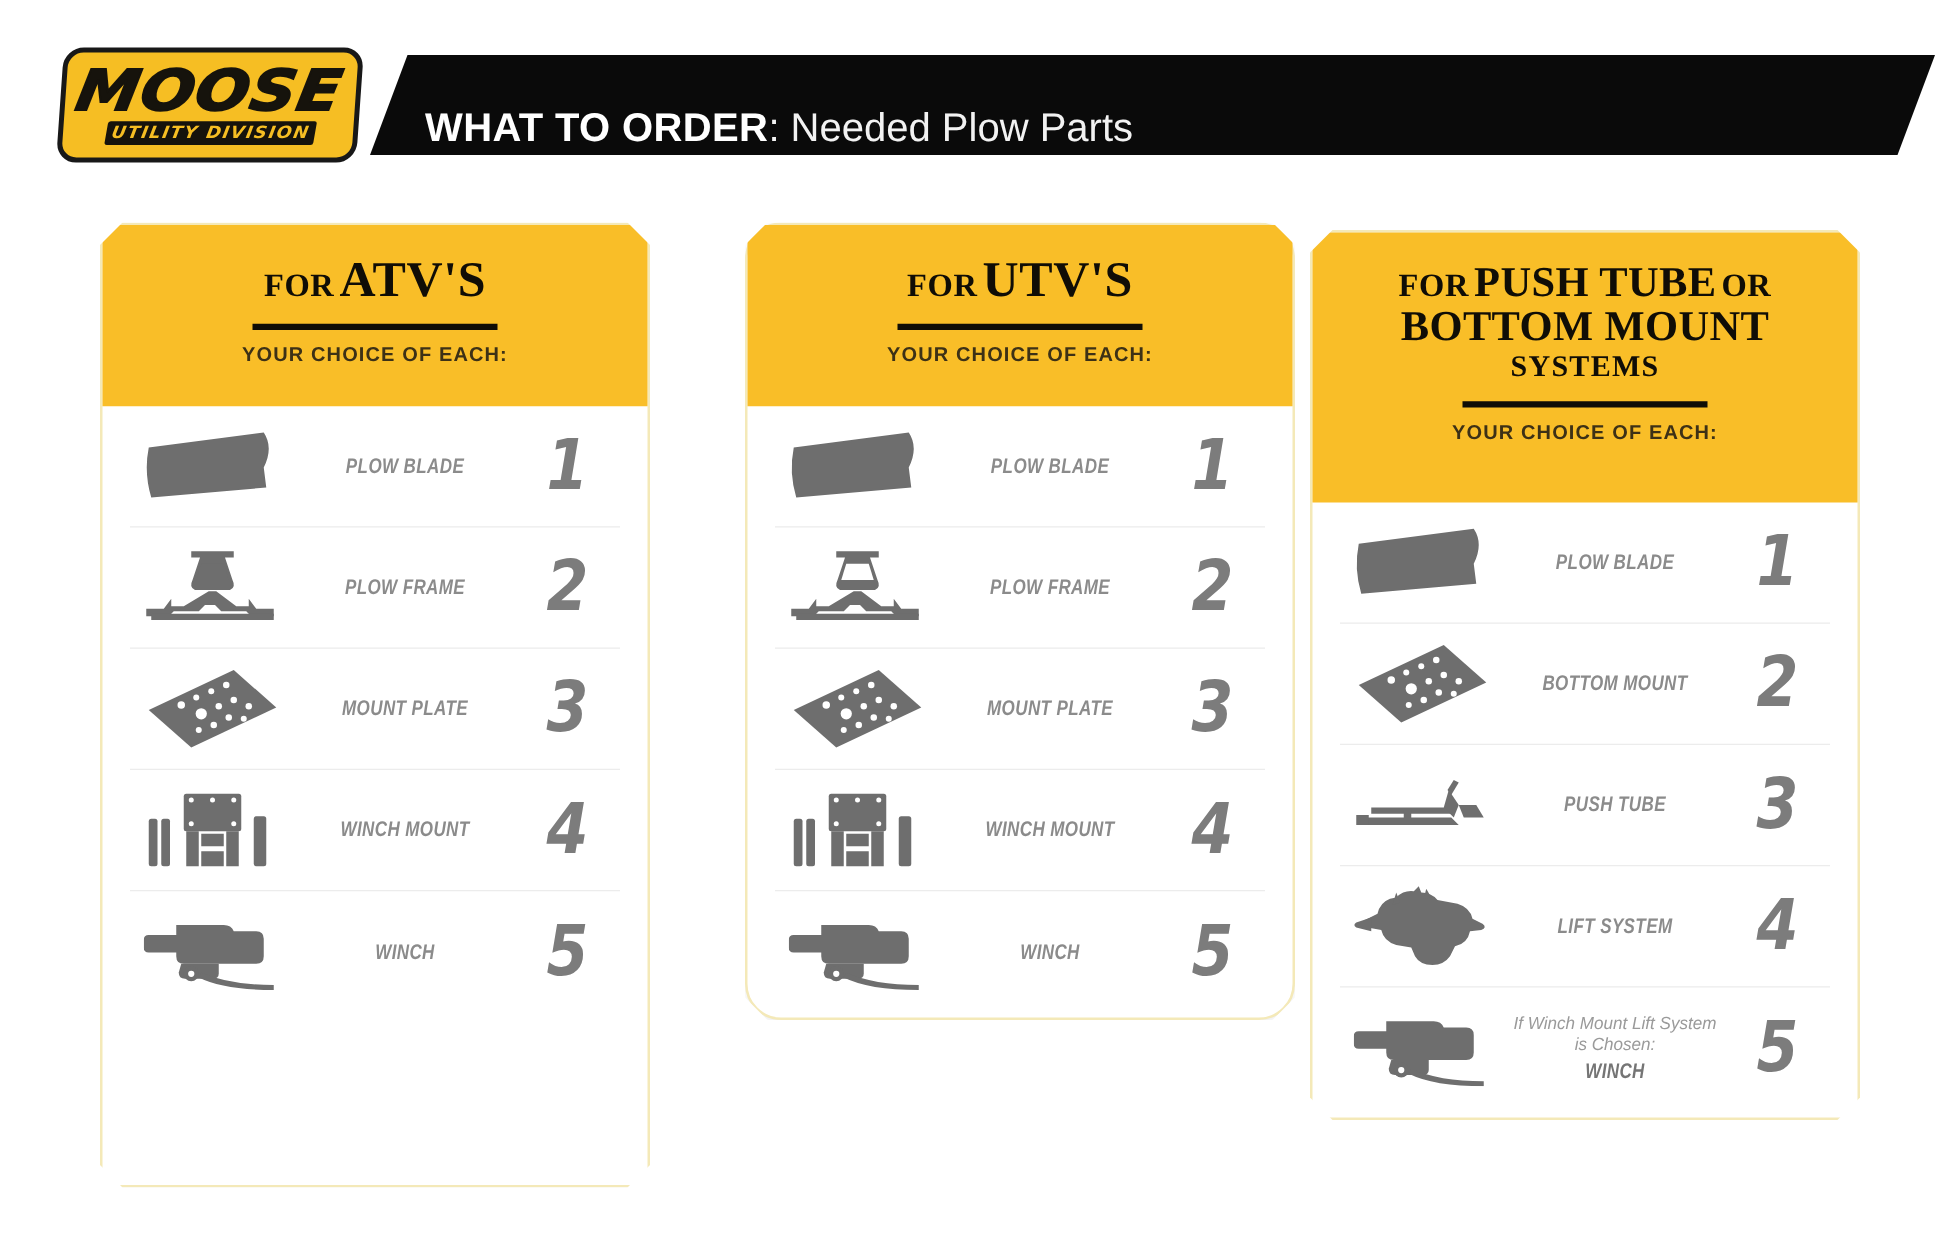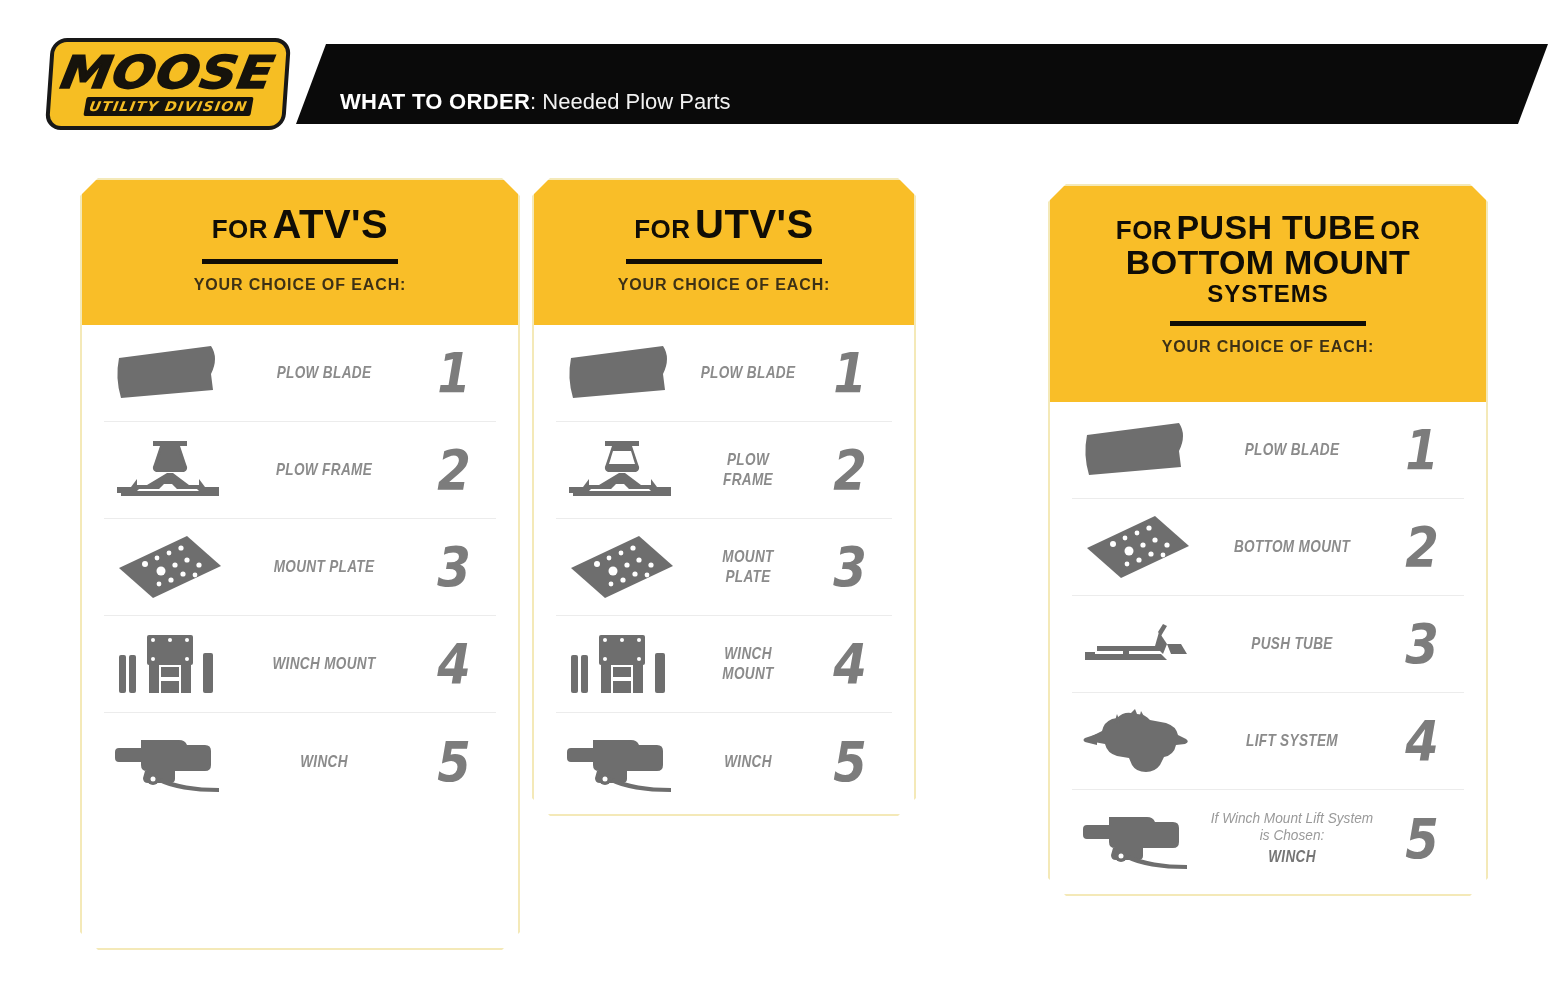--- a/index.html
+++ b/index.html
@@ -81,21 +81,21 @@
     width: 1252px;
     height: 80px;
     background: #0a0a0a;
     -webkit-clip-path: polygon(30px 0, 100% 0, calc(100% - 30px) 100%, 0 100%);
     clip-path: polygon(30px 0, 100% 0, calc(100% - 30px) 100%, 0 100%);
     display: flex;
     align-items: center;
   }
   .title-text {
     margin-left: 44px;
-    font-size: 22px;
+    font-size: 32px;
     color: #ffffff;
     white-space: nowrap;
     font-family: "Liberation Sans", sans-serif;
     margin-top: 36px;
   }
   .title-strong { font-weight: 700; letter-spacing: 0.3px; }
   .title-rest { font-weight: 400; color: #f2f2f2; }
 
   
   .cards {
@@ -109,36 +109,36 @@
     position: absolute;
     background: #ffffff;
     border: 2px solid #F4E9B8;
     -webkit-clip-path: polygon(18px 0, calc(100% - 18px) 0, 100% 18px, 100% calc(100% - 18px),
                                calc(100% - 18px) 100%, 18px 100%, 0 calc(100% - 18px), 0 18px);
     clip-path: polygon(18px 0, calc(100% - 18px) 0, 100% 18px, 100% calc(100% - 18px),
                        calc(100% - 18px) 100%, 18px 100%, 0 calc(100% - 18px), 0 18px);
     box-shadow: 0 1px 4px rgba(0,0,0,0.08);
   }
   #card-1 { left: 80px;  top: 0px;  width: 440px; height: 772px; }
-  #card-2 { left: 532px; top: 0px;  width: 384px; height: 638px; }
+  #card-2 { left: 596px; top: 0px;  width: 440px; height: 638px; border-radius: 29px; }
   #card-3 { left: 1048px;top: 6px;  width: 440px; height: 712px; }
 
   .card-head {
     background: #F9BE28;
     width: 100%;
     padding: 24px 28px 20px 28px;
     text-align: center;
   }
   #card-1 .card-head, #card-2 .card-head { height: 145px; }
   #card-3 .card-head { height: 216px; }
 
   .head-title {
     color: #100d06;
     line-height: 1.02;
-    font-family: Liberation Sans, sans-serif;
+    font-family: Liberation Serif, serif;
   }
   .hd-small {
     font-size: 26px;
     font-weight: 700;
     letter-spacing: 0.5px;
     vertical-align: baseline;
   }
   .hd-big {
     font-size: 40px;
     font-weight: 700;

